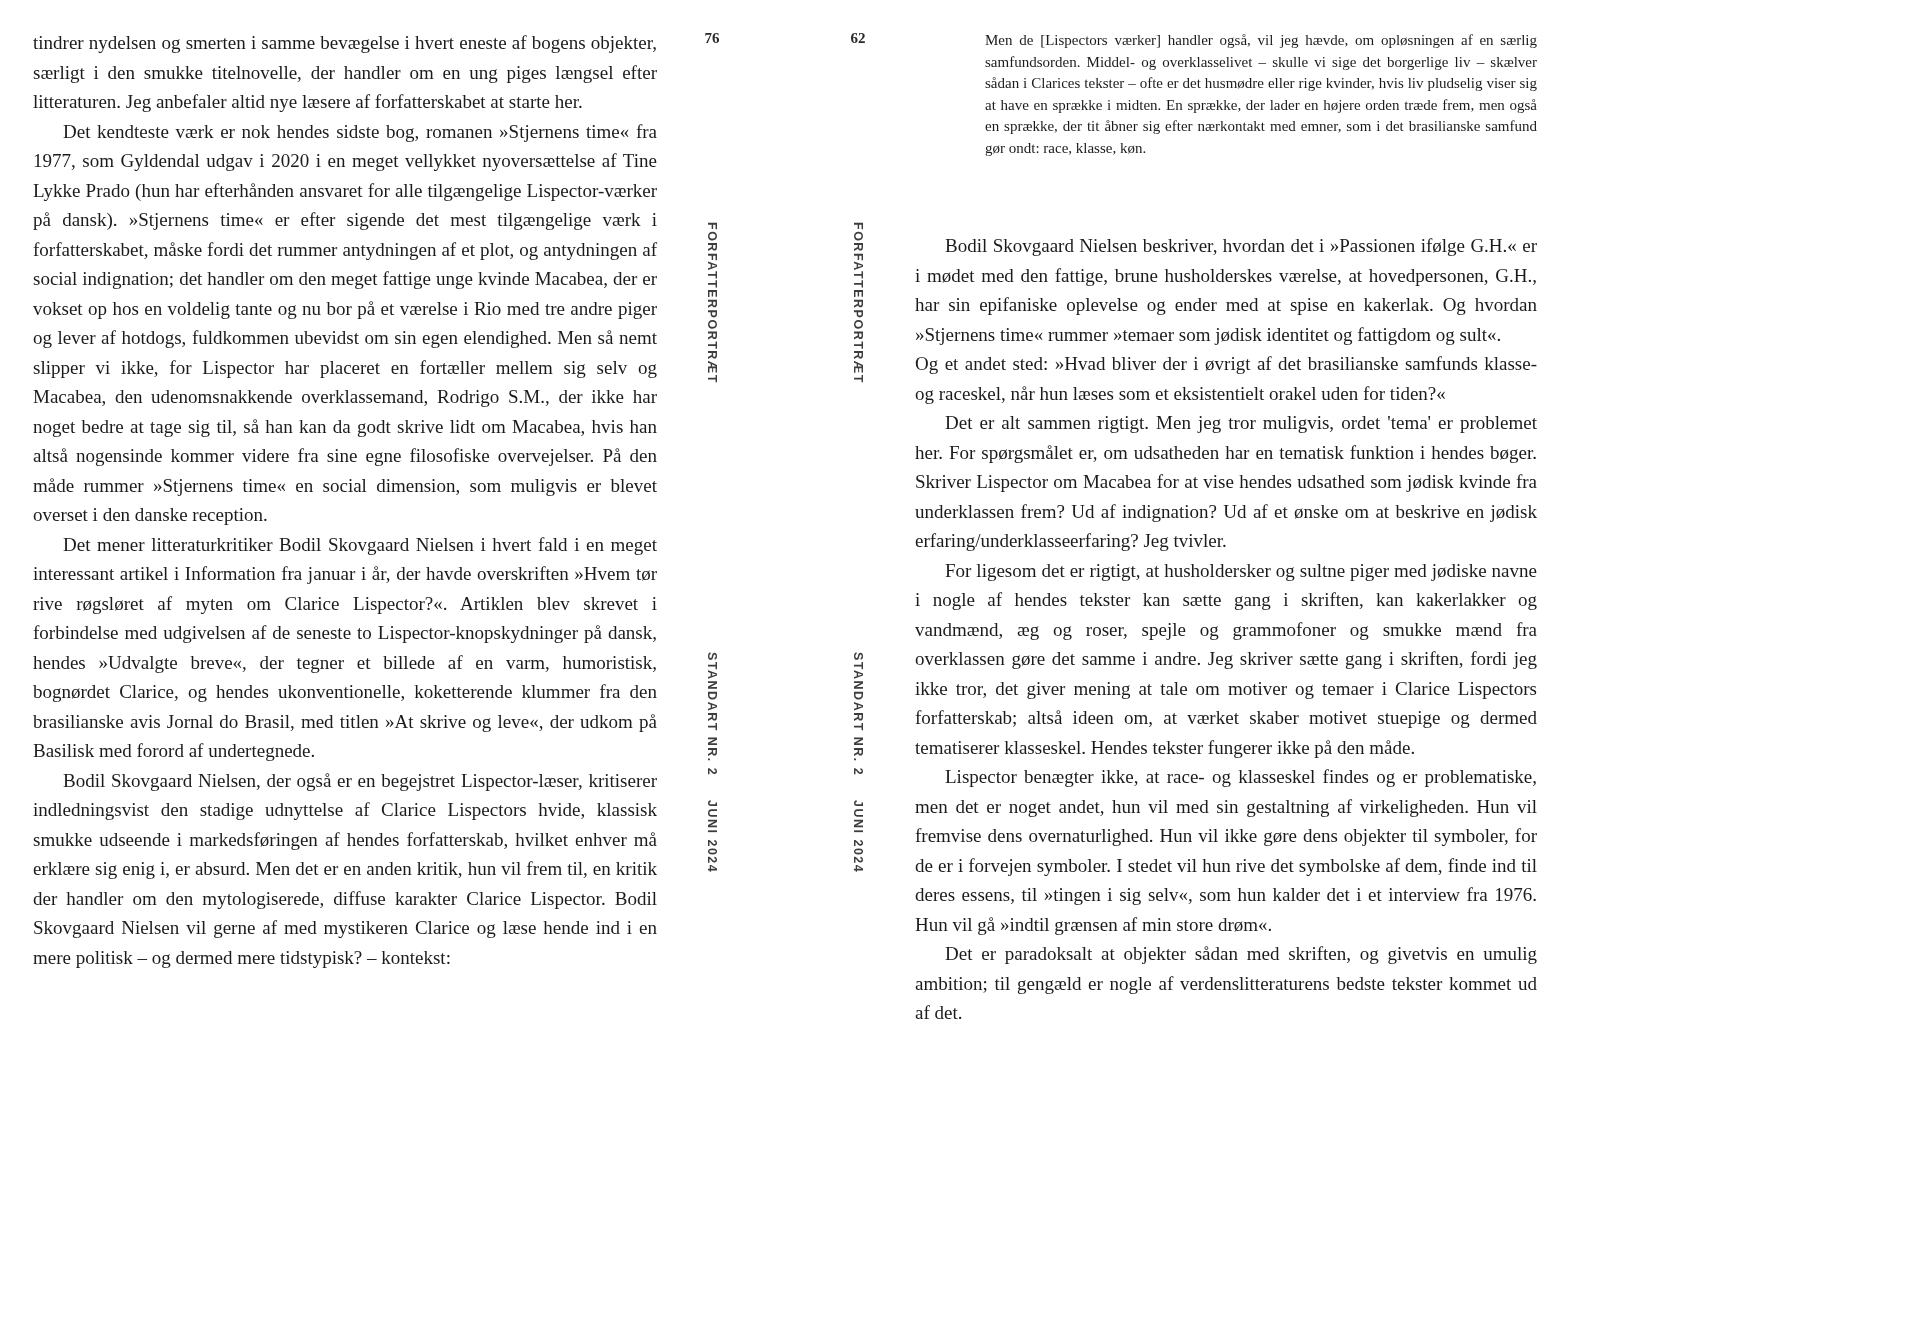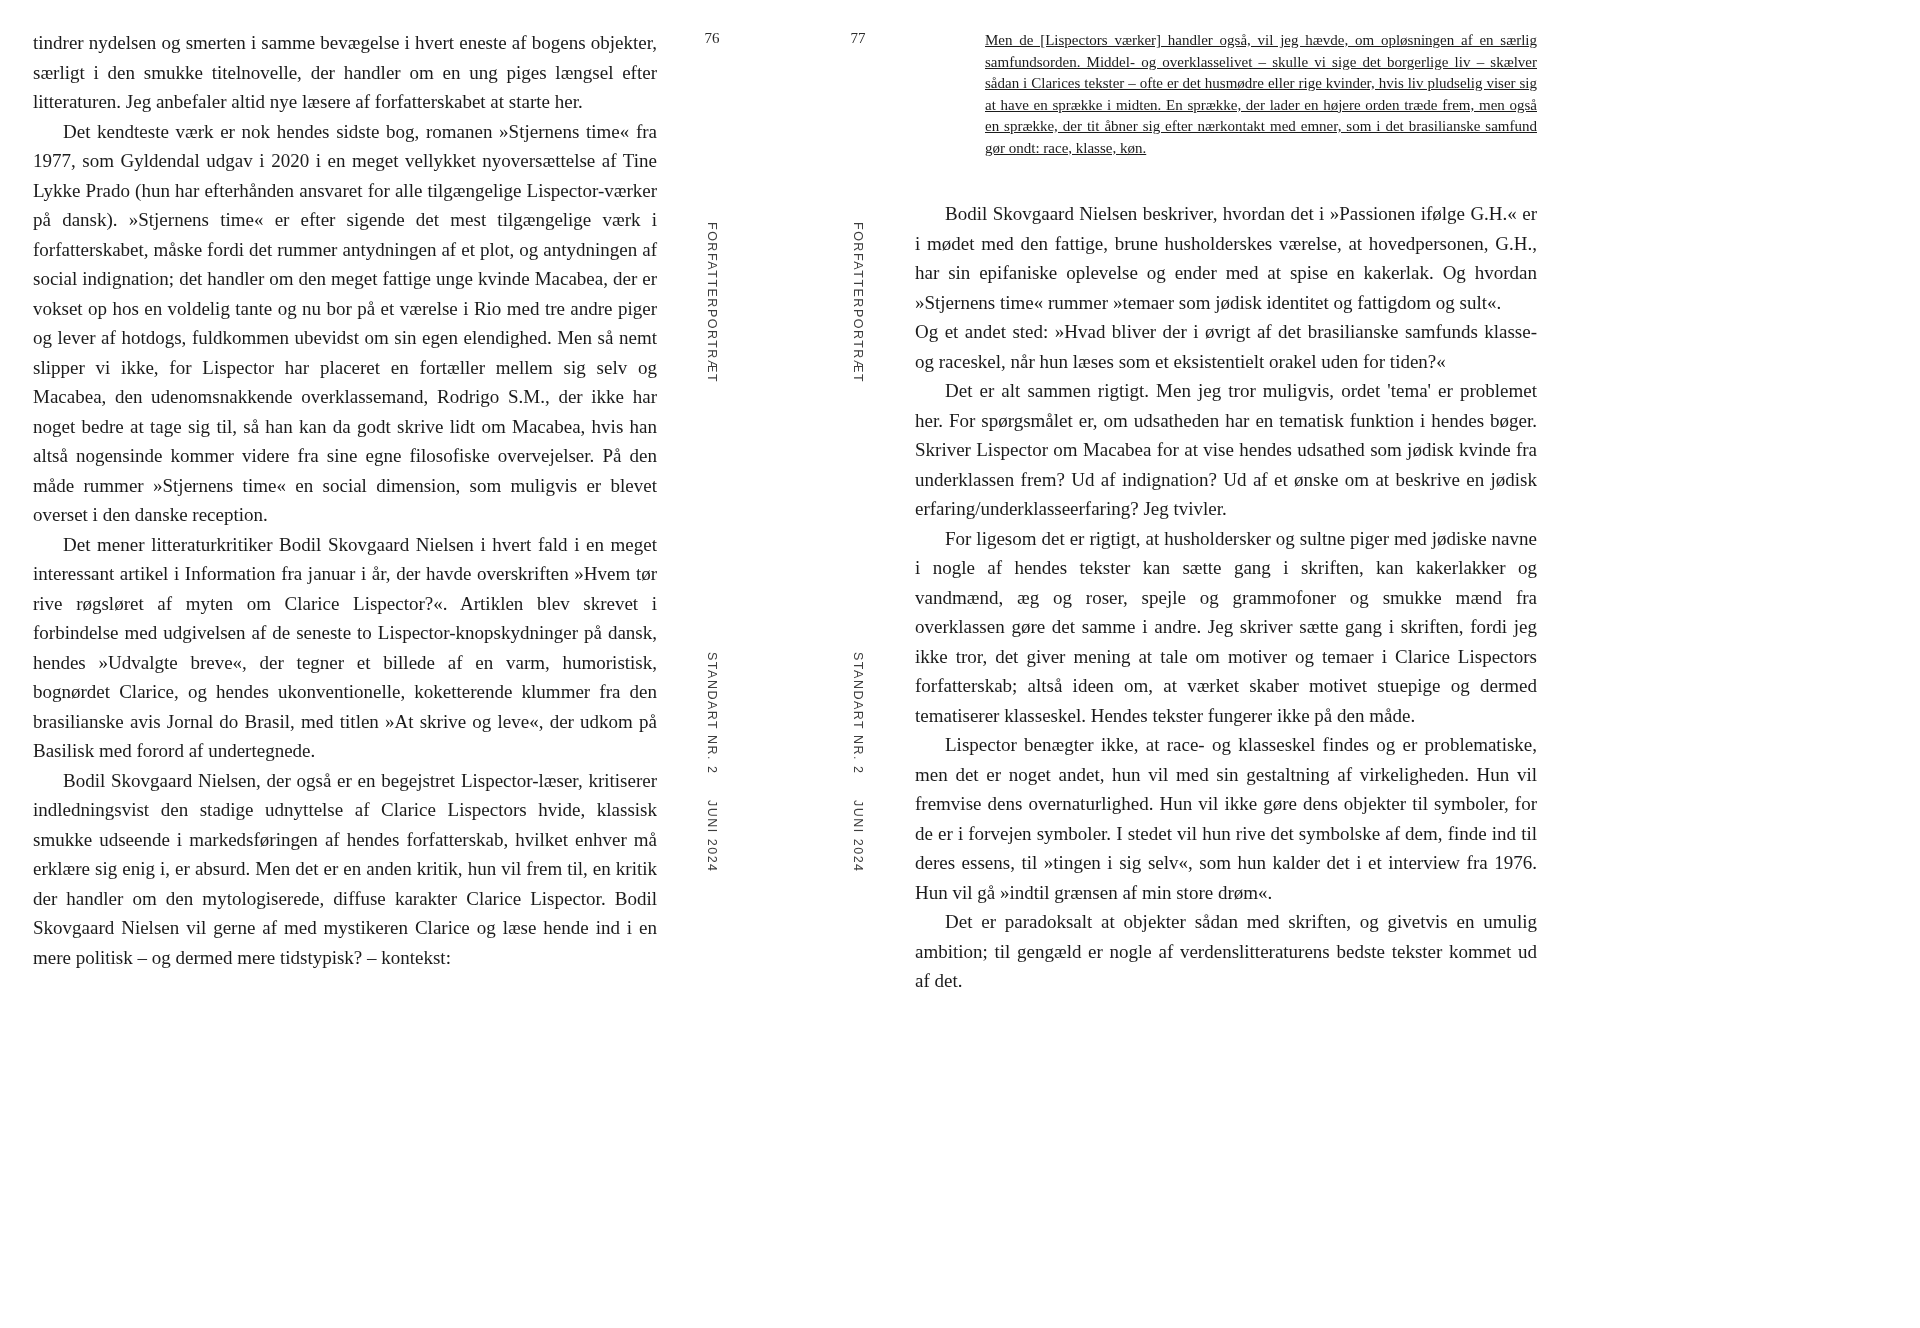--- a/index.html
+++ b/index.html
@@ -28,33 +28,33 @@
     -webkit-hyphens: auto;
   }
   .page-text.left  { left: 33px;  width: 624px; }
   .page-text.right { left: 915px; width: 622px; top: 30px; }
 
   .para { margin: 0; text-indent: 30px; }
   .para.no-indent { text-indent: 0; }
   .italic { }
 
   .quote {
-    margin: 0 0 40px 70px;
+    margin: 0 0 72px 70px;
     font-size: 15px;
     line-height: 21.5px;
     text-align: justify;
-    text-decoration: underline;
   }
 
   
   .gutter {
     position: absolute;
     top: 0;
     width: 28px;
     height: 100%;
+    font-weight: bold;
   }
   .gutter.left-gutter  { left: 698px; }
   .gutter.right-gutter { left: 844px; }
 
   .pagenum {
     position: absolute;
     top: 30px;
     left: 0;
     width: 100%;
     text-align: center;
@@ -91,21 +91,21 @@
   </div>
 
   <div class="gutter left-gutter">
     <div class="pagenum">76</div>
     <div class="vert section-label">FORFATTERPORTRÆT</div>
     <div class="vert journal-label">STANDART NR. 2</div>
     <div class="vert issue-label">JUNI 2024</div>
   </div>
 
   <div class="gutter right-gutter">
-    <div class="pagenum">77</div>
+    <div class="pagenum">62</div>
     <div class="vert section-label">FORFATTERPORTRÆT</div>
     <div class="vert journal-label">STANDART NR. 2</div>
     <div class="vert issue-label">JUNI 2024</div>
   </div>
 
   <div class="page-text right">
     <div class="quote">Men de [Lispectors værker] handler også, vil jeg hævde, om opløsningen af en særlig samfundsorden. Middel- og overklasselivet – skulle vi sige det borgerlige liv – skælver sådan i Clarices tekster – ofte er det husmødre eller rige kvinder, hvis liv pludselig viser sig at have en sprække i midten. En sprække, der lader en højere orden træde frem, men også en sprække, der tit åbner sig efter nærkontakt med emner, som i det brasilianske samfund gør ondt: race, klasse, køn.</div>
     <p class="para">Bodil Skovgaard Nielsen beskriver, hvordan det i »Passionen ifølge G.H.« er i mødet med den fattige, brune husholderskes værelse, at hovedpersonen, G.H., har sin epifaniske oplevelse og ender med at spise en kakerlak. Og hvordan »Stjernens time« rummer »temaer som jødisk identitet og fattigdom og sult«.</p>
     <p class="para no-indent">Og et andet sted: »Hvad bliver der i øvrigt af det brasilianske samfunds klasse- og raceskel, når hun læses som et eksistentielt orakel uden for tiden?«</p>
     <p class="para">Det er alt sammen rigtigt. Men jeg tror muligvis, ordet 'tema' er problemet her. For spørgsmålet er, om udsatheden har en tematisk funktion i hendes bøger. Skriver Lispector om Macabea for at vise hendes udsathed som jødisk kvinde fra underklassen frem? Ud af indignation? Ud af et ønske om at beskrive en jødisk erfaring/underklasseerfaring? Jeg tvivler.</p>

